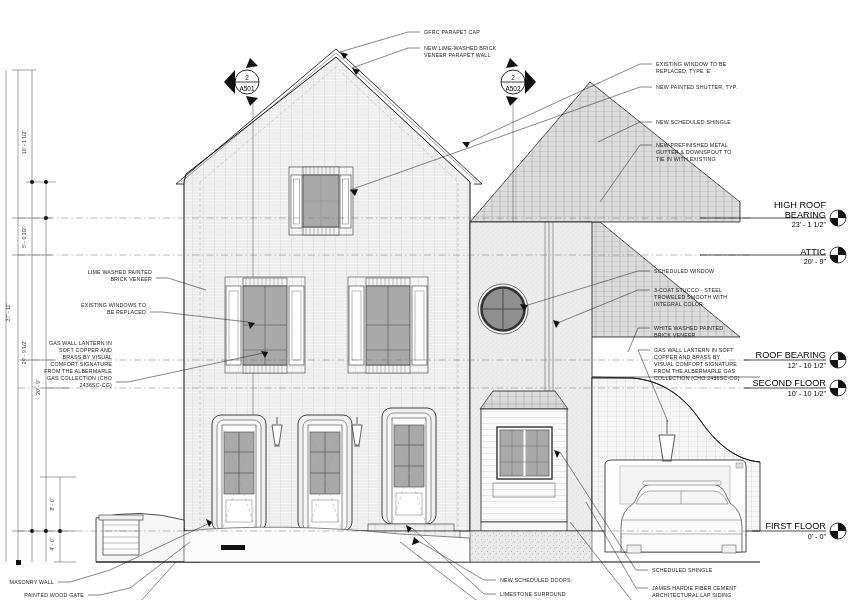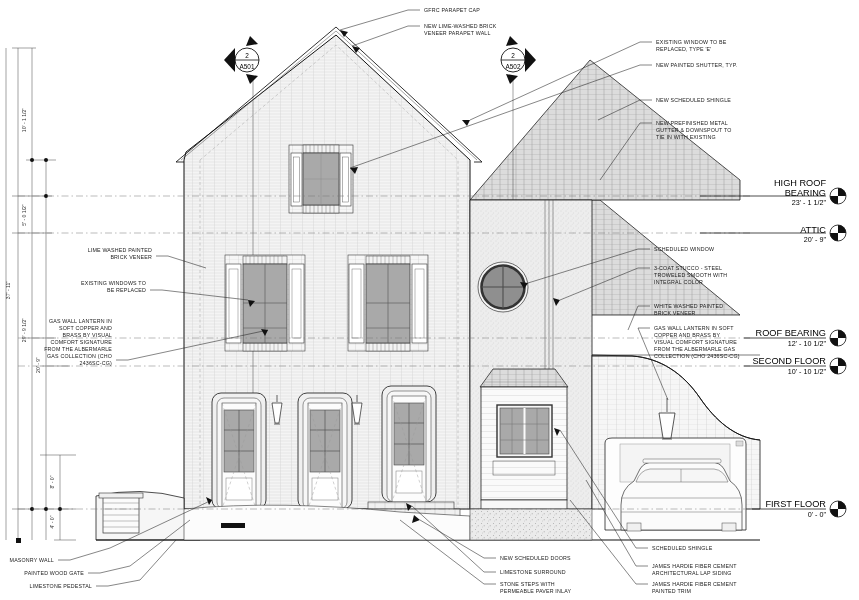--- a/index.html
+++ b/index.html
@@ -1,17 +1,17 @@
 <!DOCTYPE html>
 <html><head>
 <meta charset="utf-8">
 <style>
   html,body{margin:0;padding:0;background:#ffffff;}
   body{width:859px;height:600px;overflow:hidden;font-family:"Liberation Sans",sans-serif;}
-  #sheet{position:relative;width:859px;height:532px;background:#fff;}
+  #sheet{position:relative;width:859px;height:532px;background:#fff;margin-top:22px;}
   svg#dwg{position:absolute;left:0;top:0;width:859px;height:600px;}
   .lbl{font-family:"Liberation Sans",sans-serif;font-size:5.3px;fill:#1a1a1a;letter-spacing:.18px;}
   .lbl-r{text-anchor:end;}
   .lvl{font-family:"Liberation Sans",sans-serif;font-size:9.2px;fill:#000;text-anchor:end;font-weight:400;}
   .lvl-s{font-family:"Liberation Sans",sans-serif;font-size:7.2px;fill:#000;text-anchor:end;}
   .dim{font-family:"Liberation Sans",sans-serif;font-size:5.1px;fill:#333;text-anchor:middle;}
   .bub{font-family:"Liberation Sans",sans-serif;font-size:6.4px;fill:#000;text-anchor:middle;}
   .ld{stroke:#222;stroke-width:.55;fill:none;}
   .thin{stroke:#444;stroke-width:.5;fill:none;}
   .bld{stroke:#111;stroke-width:.85;fill:none;}

